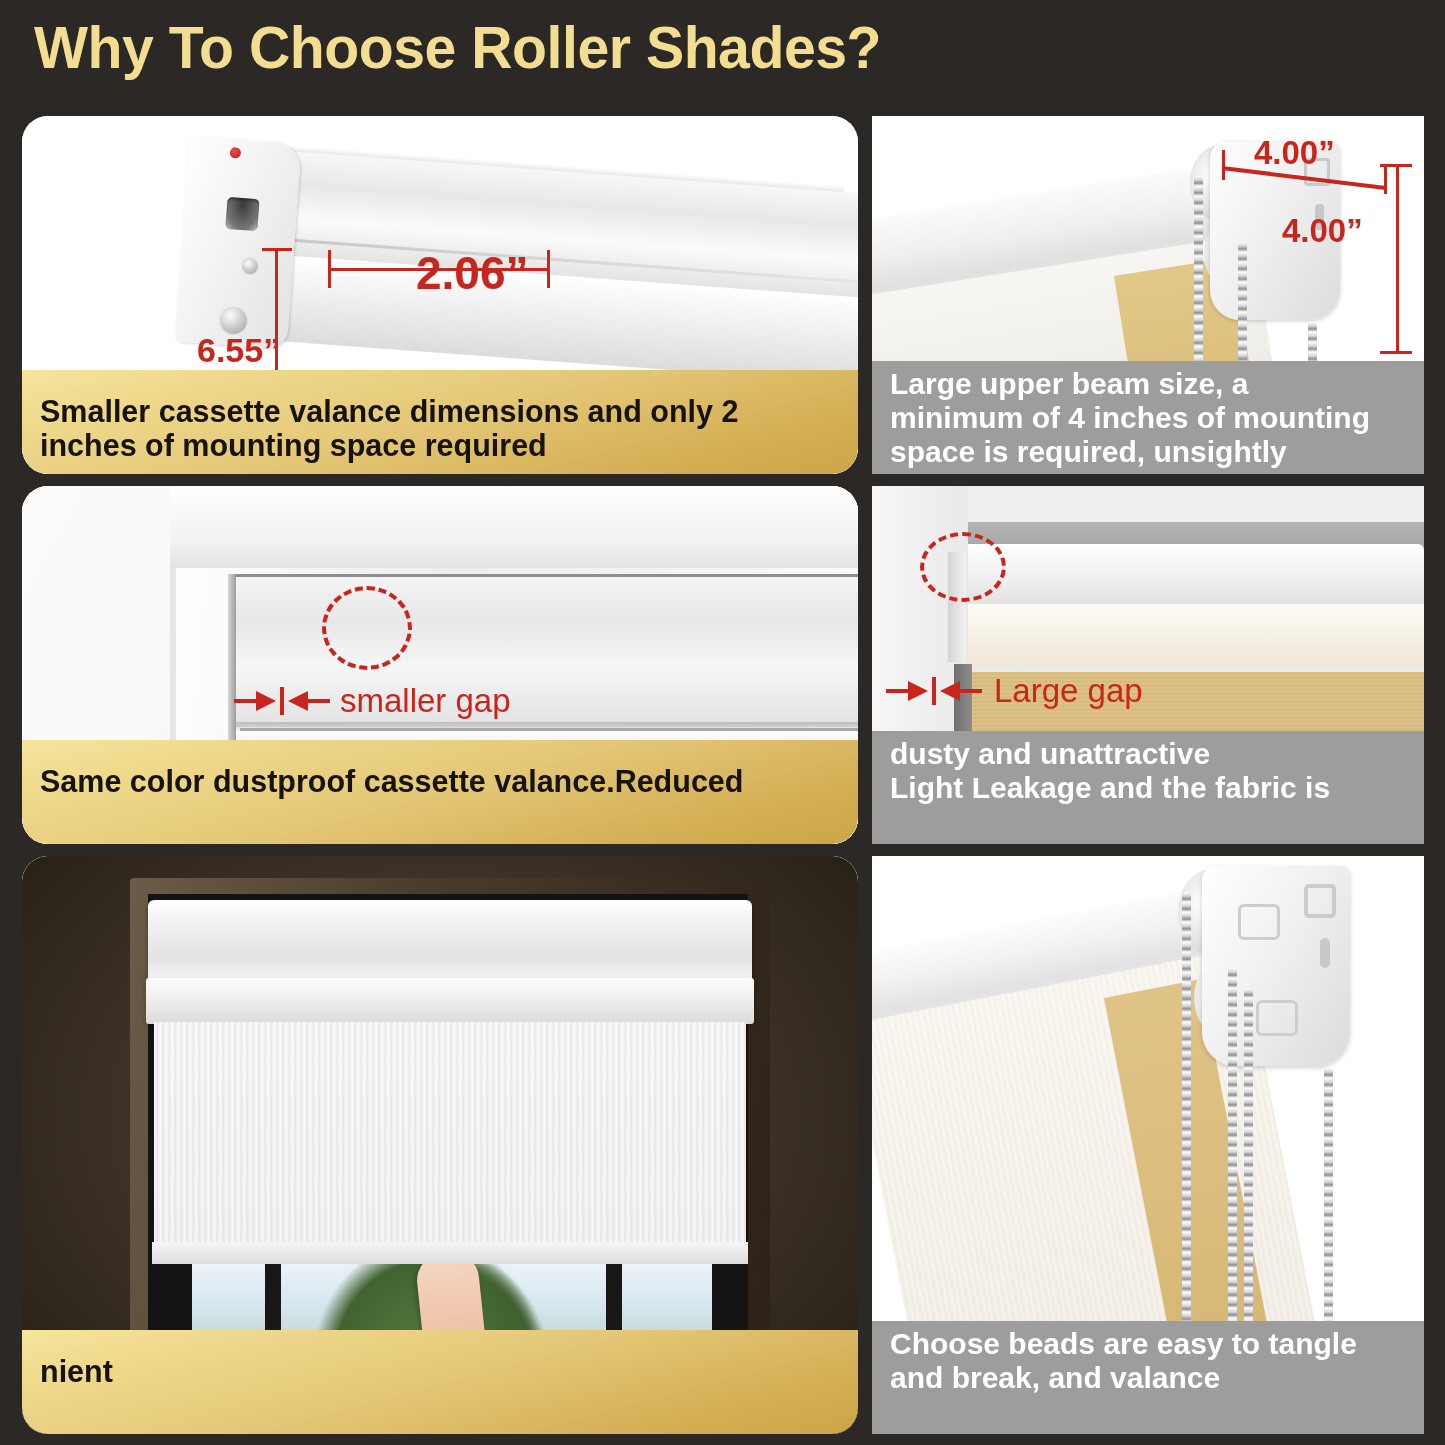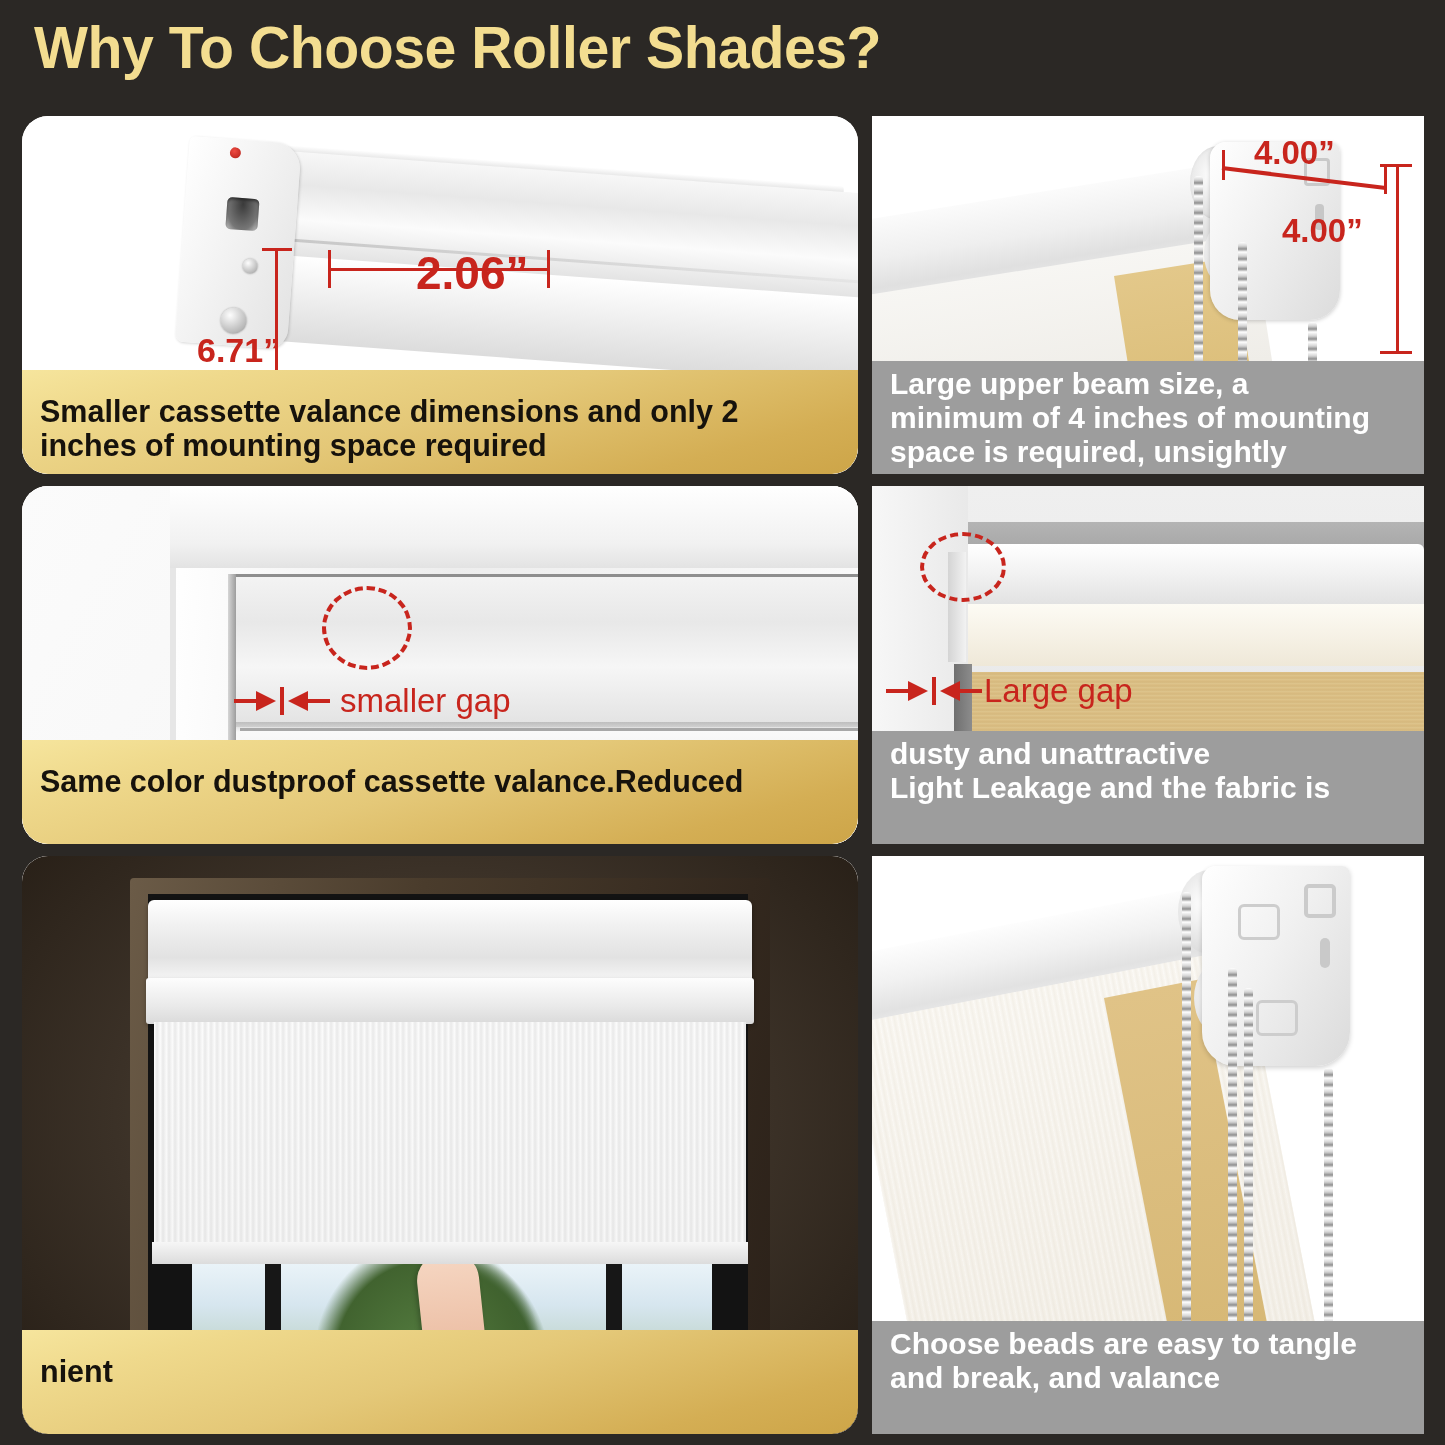--- a/index.html
+++ b/index.html
@@ -321,21 +321,21 @@
   }
   .p4-bracketbit {
     position:absolute; left:76px; top:66px; width:18px; height:110px;
     background: linear-gradient(90deg,#d4d4d4,#f2f2f2);
   }
   .p4-circle {
     position:absolute; left:48px; top:46px; width:78px; height:62px;
     border: 4px dashed #c8251d; border-radius: 50%;
   }
   .p4-gap { left: 14px; top: 186px; font-size: 33px; }
-  .p4-gap .txt { margin-left: 2px; }
+  .p4-gap .txt { margin-left: 12px; }
 
   
   .p5-room {
     position:absolute; inset:0;
     background: radial-gradient(ellipse at 50% 45%, #5a4c3d 0%, #3b3127 55%, #241c14 100%);
   }
   .p5-winframe {
     position:absolute; left:108px; top:22px; width:640px; bottom:0;
     background: linear-gradient(100deg,#6b5b47 0%,#4a3c2c 40%,#2b2119 100%);
     border-radius: 4px;
@@ -483,21 +483,21 @@
         </div>
 
         <div class="dim-red p1-hline"></div>
         <div class="dim-red p1-htick1"></div>
         <div class="dim-red p1-htick2"></div>
         <div class="dim-label p1-hlabel">2.06”</div>
 
         <div class="dim-red p1-vline"></div>
         <div class="dim-red p1-vtick1"></div>
         <div class="dim-red p1-vtick2"></div>
-        <div class="dim-label p1-vlabel">6.71”</div>
+        <div class="dim-label p1-vlabel">6.55”</div>
       </div>
 
       <div class="caption gold">
         <span class="ln">Smaller cassette valance dimensions and only 2</span>
         <span class="ln">inches of mounting space required</span>
       </div>
     </div>
 
     <div class="panel right row1">
       <div class="art">

